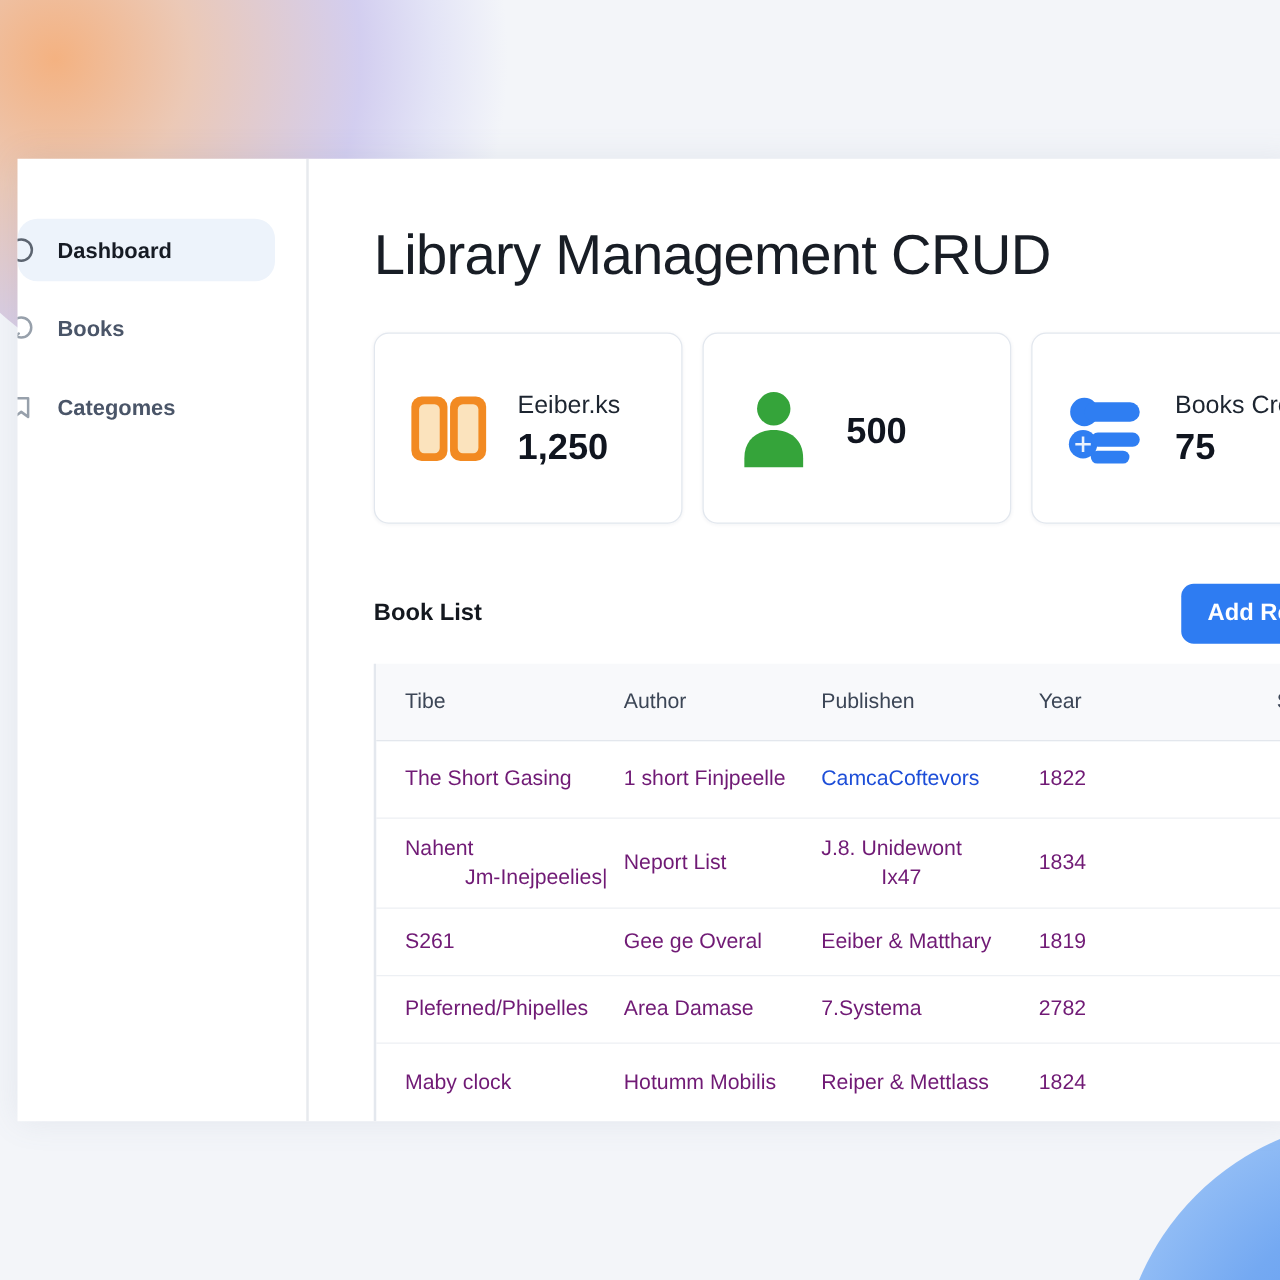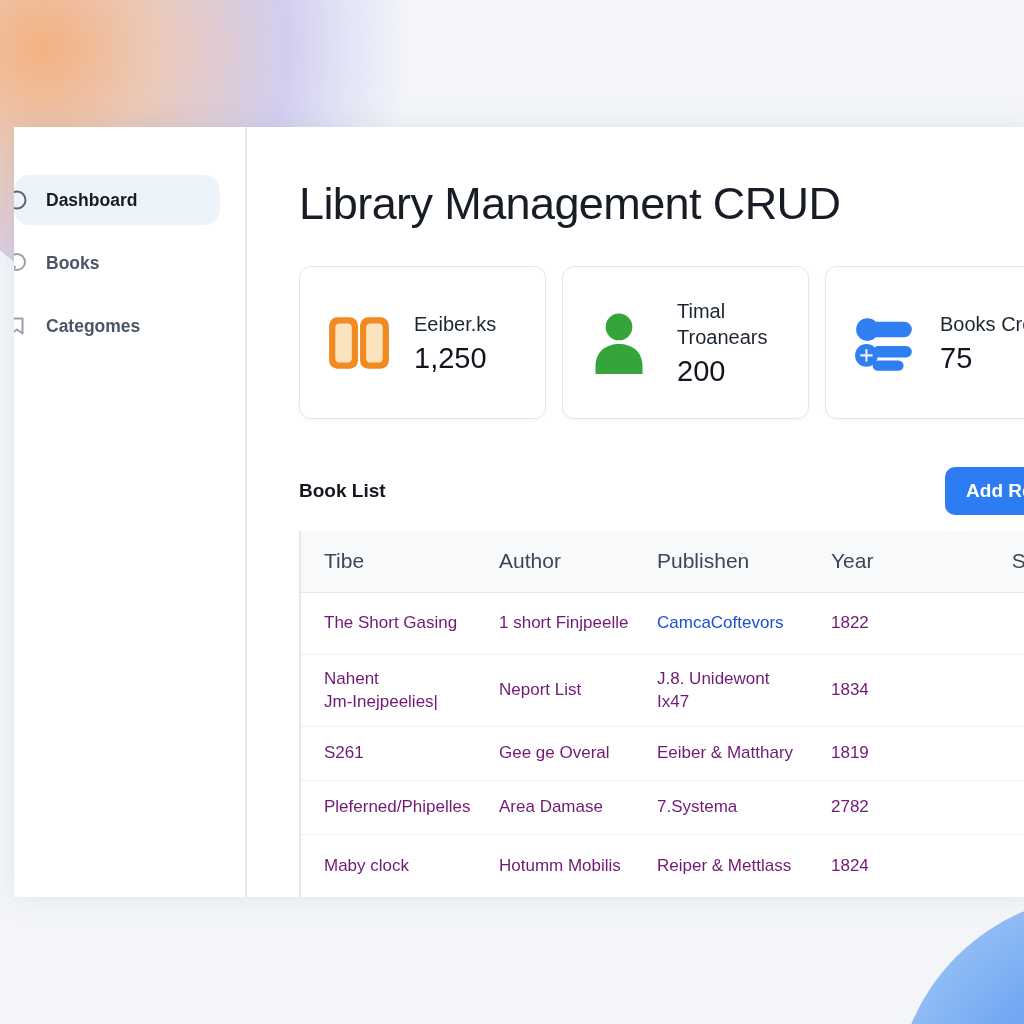--- a/index.html
+++ b/index.html
@@ -46,42 +46,42 @@
   
   .cards { display:flex; gap:16px; margin-bottom:48px; }
   .card {
     width:247px; height:153px; flex:none;
     background:#fff; border:1.5px solid #e2e7ee; border-radius:12px;
     display:flex; align-items:center; padding-left:26px; gap:22px;
     box-shadow:0 1px 3px rgba(25,39,80,0.05);
   }
   .card-icon { width:66px; height:62px; flex:none; }
   .card-label { font-size:20px; color:#1d2530; max-width:125px; line-height:1.3; }
-  .card-value { font-size:29px; font-weight:400; color:#10151f; margin-top:5px; }
+  .card-value { font-size:29px; font-weight:700; color:#10151f; margin-top:5px; }
   
   .list-head { height:48px; display:flex; justify-content:space-between; align-items:center; margin:0 0 16px; }
   .list-title { margin:0; font-size:19px; font-weight:600; color:#14181f; }
   .add-btn {
     width:134px; height:48px; margin-right:-7px; flex:none;
     background:#2e7cf2; color:#fff; border:none; border-radius:10px;
     font-family:"Liberation Sans", sans-serif;
     font-size:19px; font-weight:700; cursor:pointer;
   }
   
   .table { border-left:2px solid #e4e8ee; }
   .trow {
     display:grid; grid-template-columns:175px 158px 174px 90px 1fr;
     padding-left:23px; align-items:center;
     border-bottom:1px solid #edf0f4;
   }
   .trow:last-child { border-bottom:none; }
   .thead { height:62px; background:#f8f9fb; border-bottom:1px solid #e3e7ed; }
-  .thead .cell { font-size:21px; font-weight:500; color:#3c4656; }
+  .thead .cell { font-size:17px; font-weight:500; color:#3c4656; }
   .cell { font-size:17px; color:#701a75; padding-right:12px; line-height:1.35; }
-  .cell .line2 { display:block; }
+  .cell .line2 { display:block;margin-left:48px; }
   .cell.short { text-align:right; padding-right:10px; }
   .cell.muted { color:#1d4ed8; }
   .h62 { height:62px; } .h72 { height:72px; } .h54 { height:54px; }
 </style>
 </head>
 <body>
 
 <div class="blob-top"></div>
 <div class="blob-bottom"></div>
 
@@ -136,22 +136,21 @@
       </div>
 
       <div class="card">
         <span class="card-icon">
           <svg width="60" height="62" viewBox="0 0 56 58">
             <circle cx="28" cy="14" r="12.5" fill="#35a43a"></circle>
             <path d="M6 58 v-7 c0 -14 10 -21 22 -21 s22 7 22 21 v7 z" fill="#35a43a"></path>
           </svg>
         </span>
         <div class="card-text">
-          <div class="card-label">Timal Troanears</div>
-          <div class="card-value">200</div>
+          <div class="card-value">500</div>
         </div>
       </div>
 
       <div class="card">
         <span class="card-icon">
           <svg width="66" height="62" viewBox="0 0 64 60">
             <circle cx="15" cy="17" r="11" fill="#2f7ef2"></circle>
             <rect x="15" y="9.5" width="43" height="15" rx="7.5" fill="#2f7ef2"></rect>
             <circle cx="14" cy="42" r="11" fill="#2f7ef2"></circle>
             <rect x="20" y="33" width="38" height="11" rx="5.5" fill="#2f7ef2"></rect>

